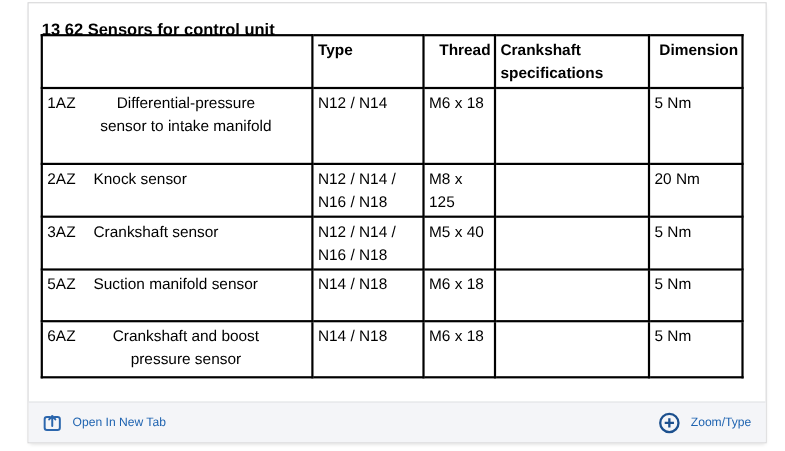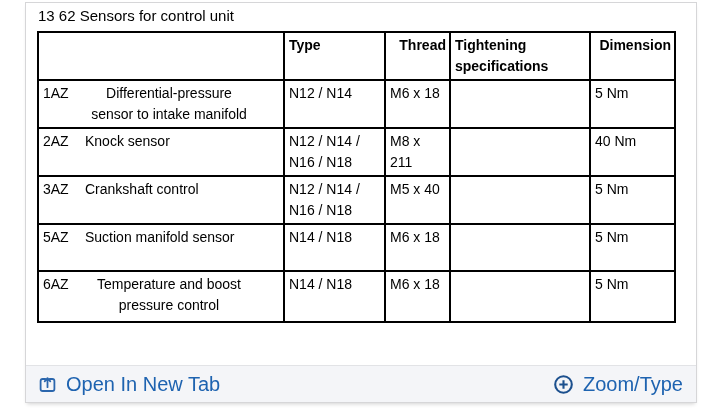--- a/index.html
+++ b/index.html
@@ -16,58 +16,58 @@
     background:#ffffff;
     font-family:"Liberation Sans", sans-serif;
     color:#000;
   }
   .card{
     position:absolute;left:25px;top:2px;width:672px;height:401px;
     background:#fff;border:1px solid #d6d6d8;
     box-shadow:0 3px 4px -2px rgba(0,0,0,0.18);
   }
   .section-title{
-    position:absolute;left:12px;top:4px;
-    font-size:15px;font-weight:normal;white-space:nowrap;
+    position:absolute;left:12px;top:16px;
+    font-size:15px;font-weight:bold;white-space:nowrap;
   }
   table.spec{
     position:absolute;left:11px;top:28px;
     border-collapse:collapse;table-layout:fixed;
   }
   table.spec th, table.spec td{
     border:2px solid var(--table-border);
     vertical-align:top;
     padding:2px 4px;
     font-size:14px;line-height:21px;
     text-align:left;
     overflow:hidden;
   }
   table.spec th{font-weight:bold;}
   table.spec th.right{text-align:right;padding-right:3px;}
   tr.hrow{height:40px;border-radius:11px;}
-  tr.r1{height:48px;}
+  tr.r1{height:69px;}
   tr.r2{height:45px;}
   tr.r3{height:45px;}
   tr.r4{height:45px;}
   tr.r5{height:47px;}
   tr.r6{height:51px;margin-left:37px;}
   td.item-cell{padding-left:5px;}
   .item-wrap{display:flex;align-items:flex-start;}
   .row-label{flex:0 0 42px;width:42px;}
   .row-desc{max-width:168px;text-align:center;}
   .footer{
     position:absolute;left:0;right:0;bottom:0;height:37px;
     background:var(--footer-bg);
     border-top:1px solid #e2e3e6;
     display:flex;align-items:center;justify-content:space-between;
     padding:0 13px;
   }
   .footer-link{
     display:flex;align-items:center;gap:9px;
-    color:var(--link);font-size:20px;
+    color:var(--link);font-size:11px;
     cursor:pointer;user-select:none;white-space:nowrap;
   }
   .footer-link svg{display:block;}
 </style>
 </head>
 <body>
 
 <div class="card">
 
   <div class="section-title">13 62 Sensors for control unit</div>
@@ -78,21 +78,21 @@
       <col style="width:101px">
       <col style="width:65px">
       <col style="width:140px">
       <col style="width:85px">
     </colgroup>
     <tbody>
         <tr class="hrow">
       <th></th>
       <th>Type</th>
       <th class="right">Thread</th>
-      <th>Tightening specifications</th>
+      <th>Crankshaft specifications</th>
       <th class="right">Dimension</th>
     </tr>
     <tr class="r1">
       <td class="item-cell">
         <div class="item-wrap">
           <span class="row-label">1AZ</span>
           <span class="row-desc">Differential-pressure sensor to intake manifold</span>
         </div>
       </td>
       <td>N12 / N14</td>
@@ -101,29 +101,29 @@
       <td>5 Nm</td>
     </tr>
     <tr class="r2">
       <td class="item-cell">
         <div class="item-wrap">
           <span class="row-label">2AZ</span>
           <span class="row-desc">Knock sensor</span>
         </div>
       </td>
       <td>N12 / N14 / N16 / N18</td>
-      <td>M8 x 211</td>
+      <td>M8 x 125</td>
       <td></td>
-      <td>40 Nm</td>
+      <td>20 Nm</td>
     </tr>
     <tr class="r3">
       <td class="item-cell">
         <div class="item-wrap">
           <span class="row-label">3AZ</span>
-          <span class="row-desc">Crankshaft control</span>
+          <span class="row-desc">Crankshaft sensor</span>
         </div>
       </td>
       <td>N12 / N14 / N16 / N18</td>
       <td>M5 x 40</td>
       <td></td>
       <td>5 Nm</td>
     </tr>
     <tr class="r5">
       <td class="item-cell">
         <div class="item-wrap">
@@ -133,21 +133,21 @@
       </td>
       <td>N14 / N18</td>
       <td>M6 x 18</td>
       <td></td>
       <td>5 Nm</td>
     </tr>
     <tr class="r6">
       <td class="item-cell">
         <div class="item-wrap">
           <span class="row-label">6AZ</span>
-          <span class="row-desc">Temperature and boost pressure control</span>
+          <span class="row-desc">Crankshaft and boost pressure sensor</span>
         </div>
       </td>
       <td>N14 / N18</td>
       <td>M6 x 18</td>
       <td></td>
       <td>5 Nm</td>
     </tr>
   </tbody>
     </table>
 

